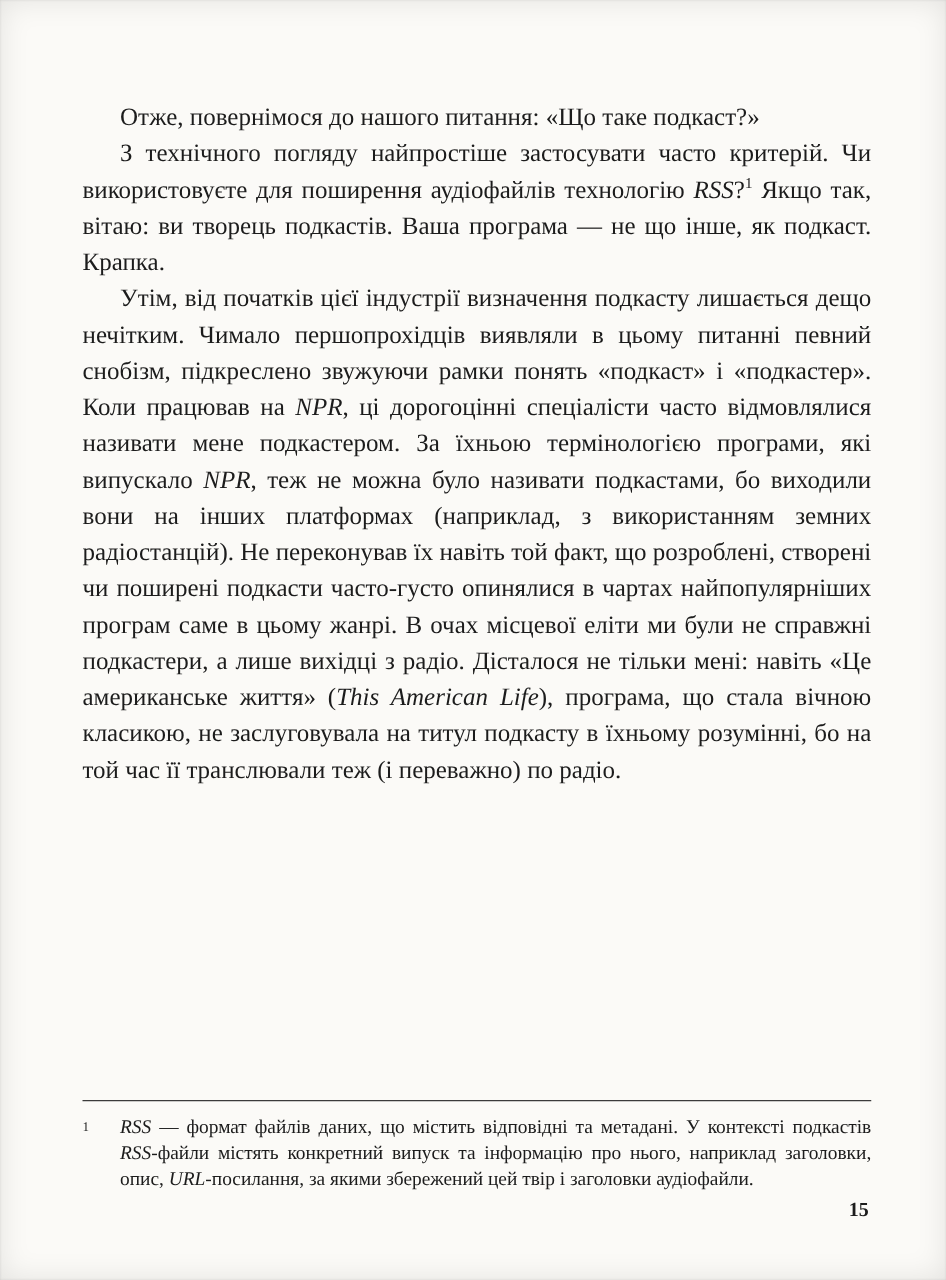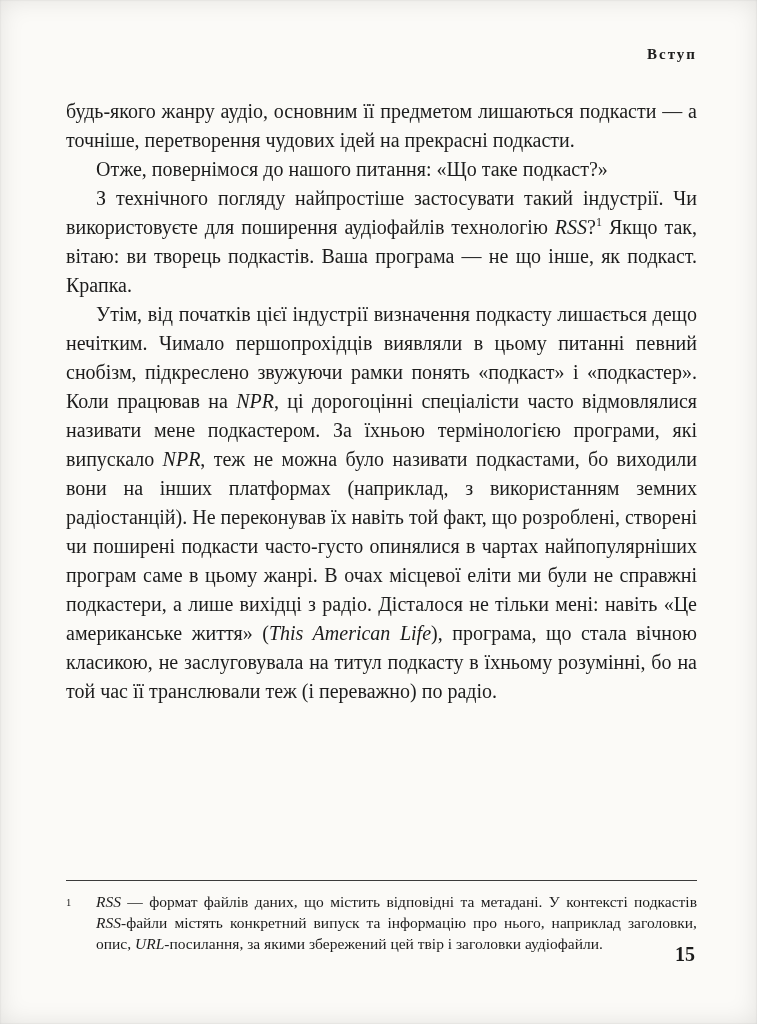--- a/index.html
+++ b/index.html
@@ -68,36 +68,34 @@
     width: 30px;
     font-size: 10.5px;
     padding-top: 1px;
   }
 
   .fn-text { flex: 1 1 auto; }
 
   .page-number {
     position: absolute;
     right: 62px;
-    bottom: 58px;
+    bottom: 46px;
     font-weight: bold;
-    font-size: 20px;
+    font-size: 16px;
   }
 </style>
 </head>
 <body>
 
 <div class="page">
 
-  <div class="running-head">Вступ</div>
 
   <div class="body-text" id="body-text">
-      <p class="para"><span>будь-якого жанру аудіо, основним її предметом лишаються подкасти — а точніше, перетворення чудових ідей на прекрасні подкасти.</span></p>
       <p class="para indent"><span>Отже, повернімося до нашого питання: «Що таке подкаст?»</span></p>
-      <p class="para indent"><span>З технічного погляду найпростіше застосувати такий індустрії. Чи використовуєте для поширення аудіофайлів технологію </span><span class="it">RSS</span><span>?</span><sup class="ref">1</sup><span> Якщо так, вітаю: ви творець подкастів. Ваша програма — не що інше, як подкаст. Крапка.</span></p>
+      <p class="para indent"><span>З технічного погляду найпростіше застосувати часто критерій. Чи використовуєте для поширення аудіофайлів технологію </span><span class="it">RSS</span><span>?</span><sup class="ref">1</sup><span> Якщо так, вітаю: ви творець подкастів. Ваша програма — не що інше, як подкаст. Крапка.</span></p>
       <p class="para indent"><span>Утім, від початків цієї індустрії визначення подкасту лишається дещо нечітким. Чимало першопрохідців виявляли в цьому питанні певний снобізм, підкреслено звужуючи рамки понять «подкаст» і «подкастер». Коли працював на </span><span class="it">NPR</span><span>, ці дорогоцінні спеціалісти часто відмовлялися називати мене подкастером. За їхньою термінологією програми, які випускало </span><span class="it">NPR</span><span>, теж не можна було називати подкастами, бо виходили вони на інших платформах (наприклад, з використанням земних радіостанцій). Не переконував їх навіть той факт, що розроблені, створені чи поширені подкасти часто-густо опинялися в чартах найпопулярніших програм саме в цьому жанрі. В очах місцевої еліти ми були не справжні подкастери, а лише вихідці з радіо. Дісталося не тільки мені: навіть «Це американське життя» (</span><span class="it">This American Life</span><span>), програма, що стала вічною класикою, не заслуговувала на титул подкасту в їхньому розумінні, бо на той час її транслювали теж (і переважно) по радіо.</span></p>
     </div>
 
   <div class="footnote-block">
     <hr class="footnote-rule">
     <div class="footnote">
       <span class="fn-marker">1</span>
       <span class="fn-text" id="fn-text"><span class="it">RSS</span><span> — формат файлів даних, що містить відповідні та метадані. У контексті подкастів </span><span class="it">RSS</span><span>-файли містять конкретний випуск та інформацію про нього, наприклад заголовки, опис, </span><span class="it">URL</span><span>-посилання, за якими збережений цей твір і заголовки аудіофайли.</span></span>
     </div>
   </div>

